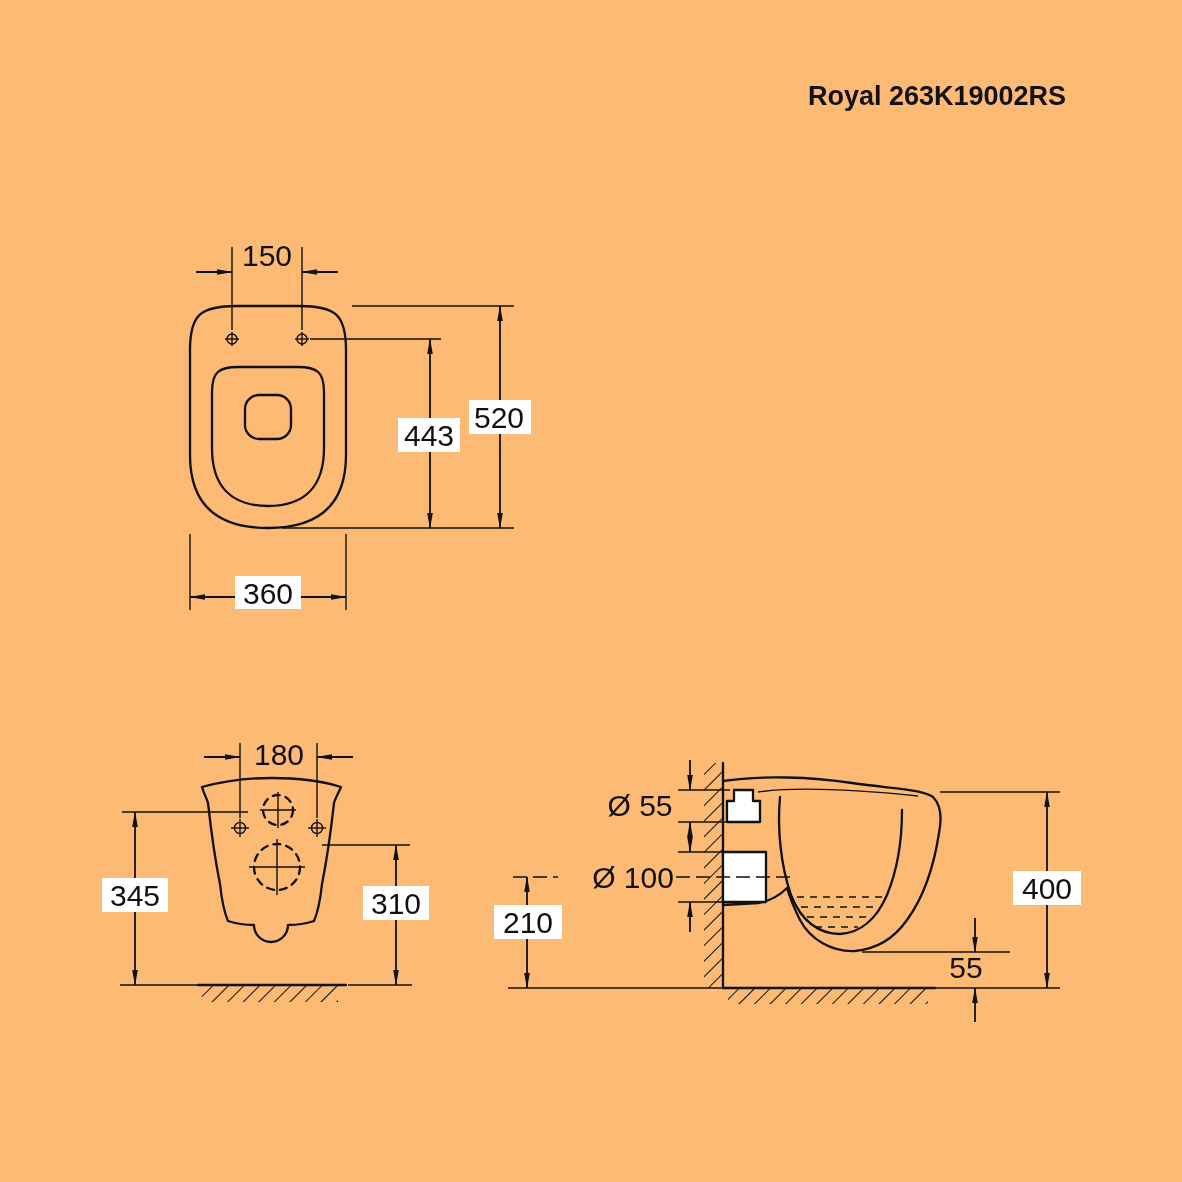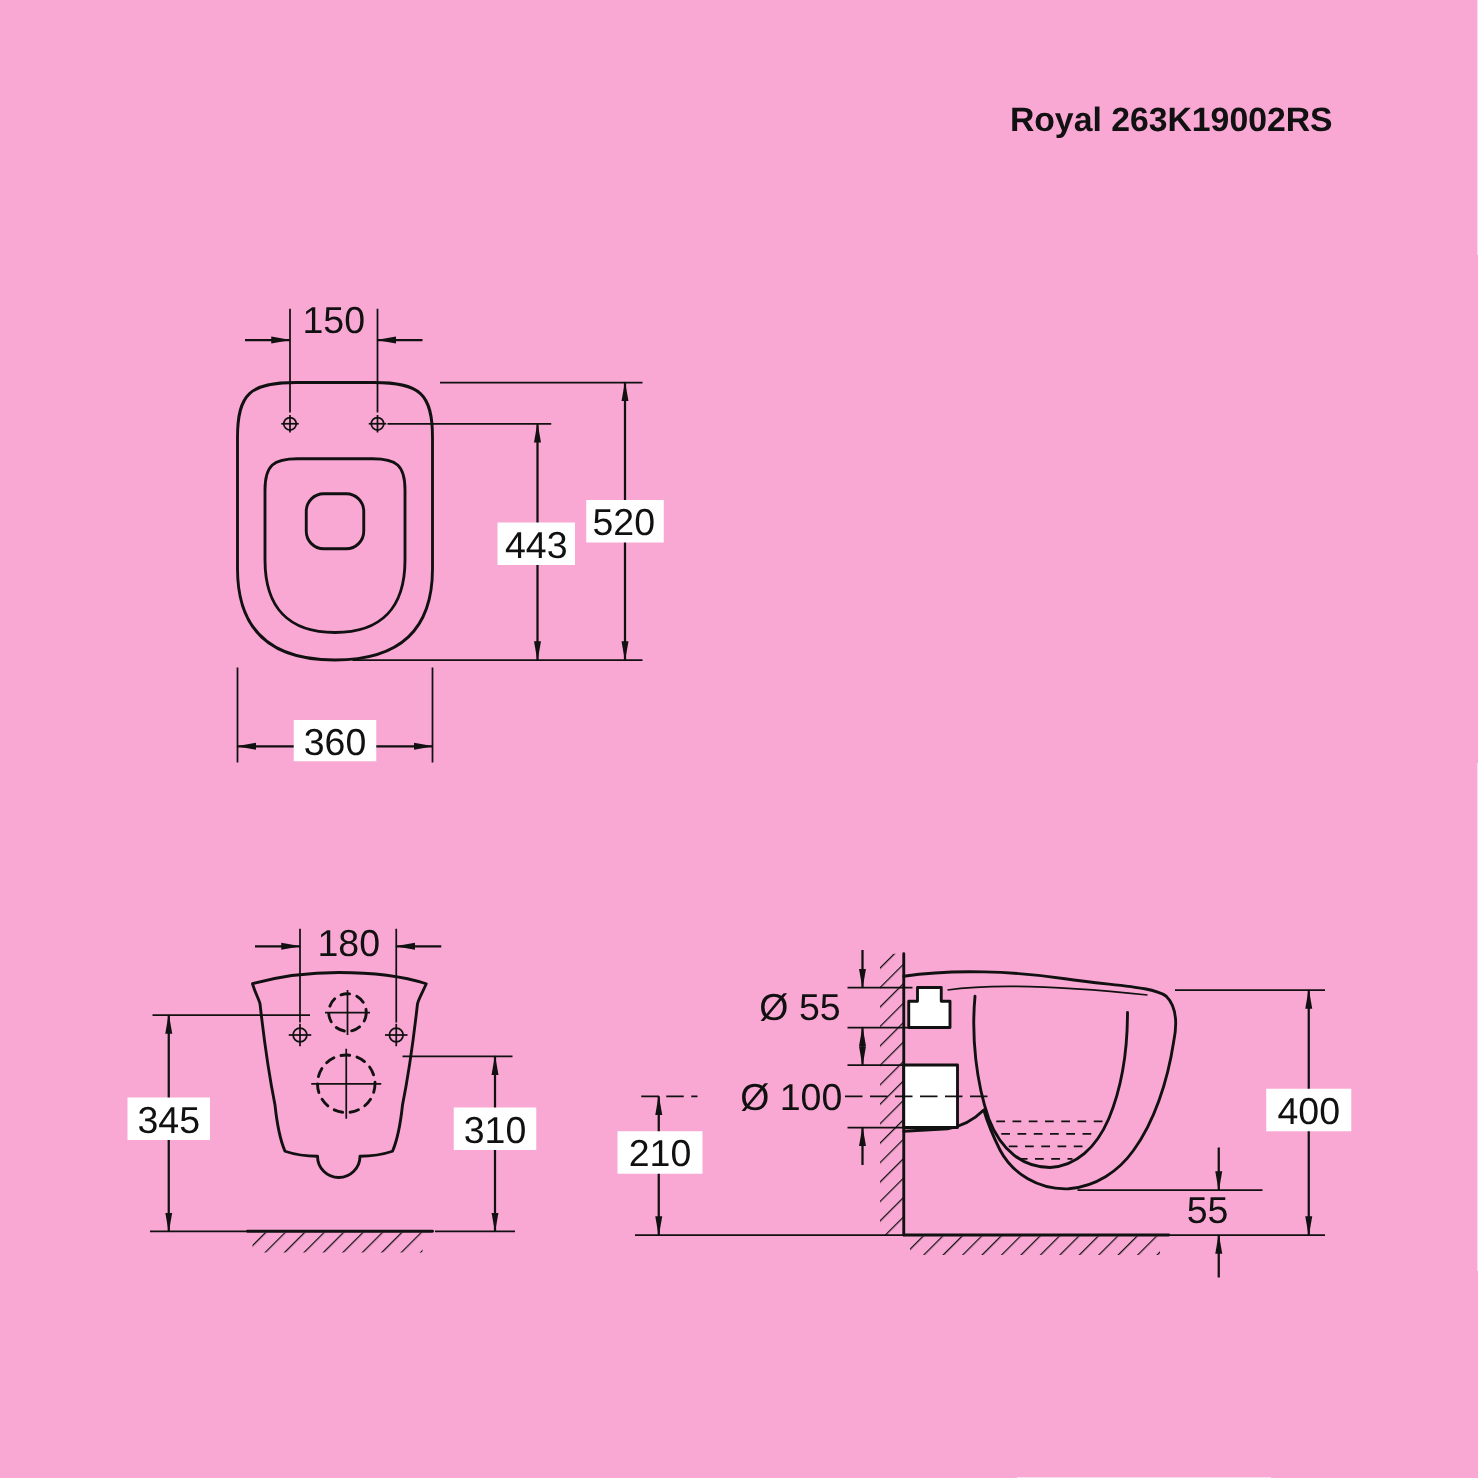--- a/index.html
+++ b/index.html
@@ -7,21 +7,21 @@
     padding: 0;
     background: #ffffff;
     width: 1182px;
     height: 1182px;
     overflow: hidden;
   }
   .stage {
     position: relative;
     width: 1182px;
     height: 1182px;
-    background: #f9a8d4;
+    background: #fdba74;
   }
   svg text {
     font-family: "Liberation Sans", sans-serif;
     font-size: 30px;
     fill: #111111;
   }
   svg text.title {
     font-size: 27px;
     font-weight: bold;
   }

